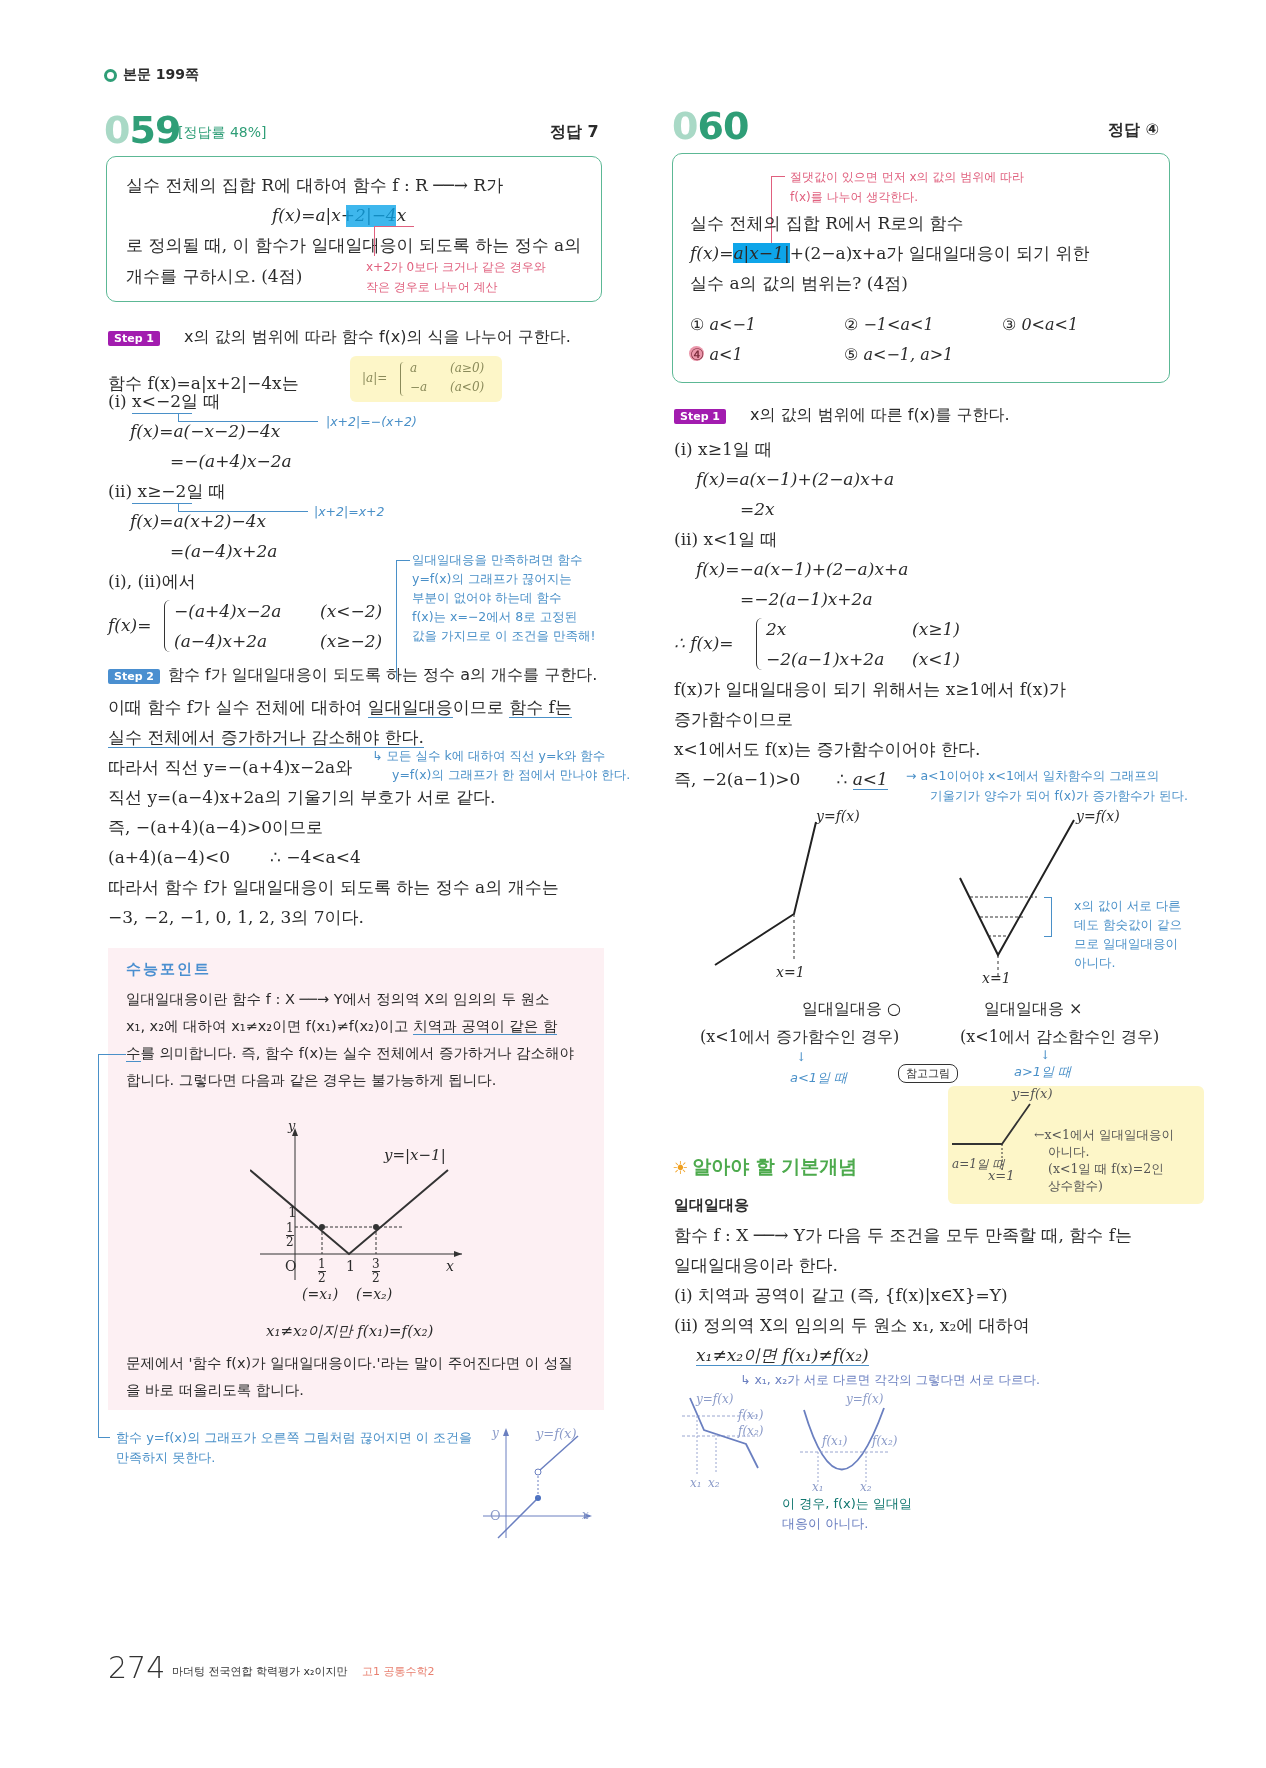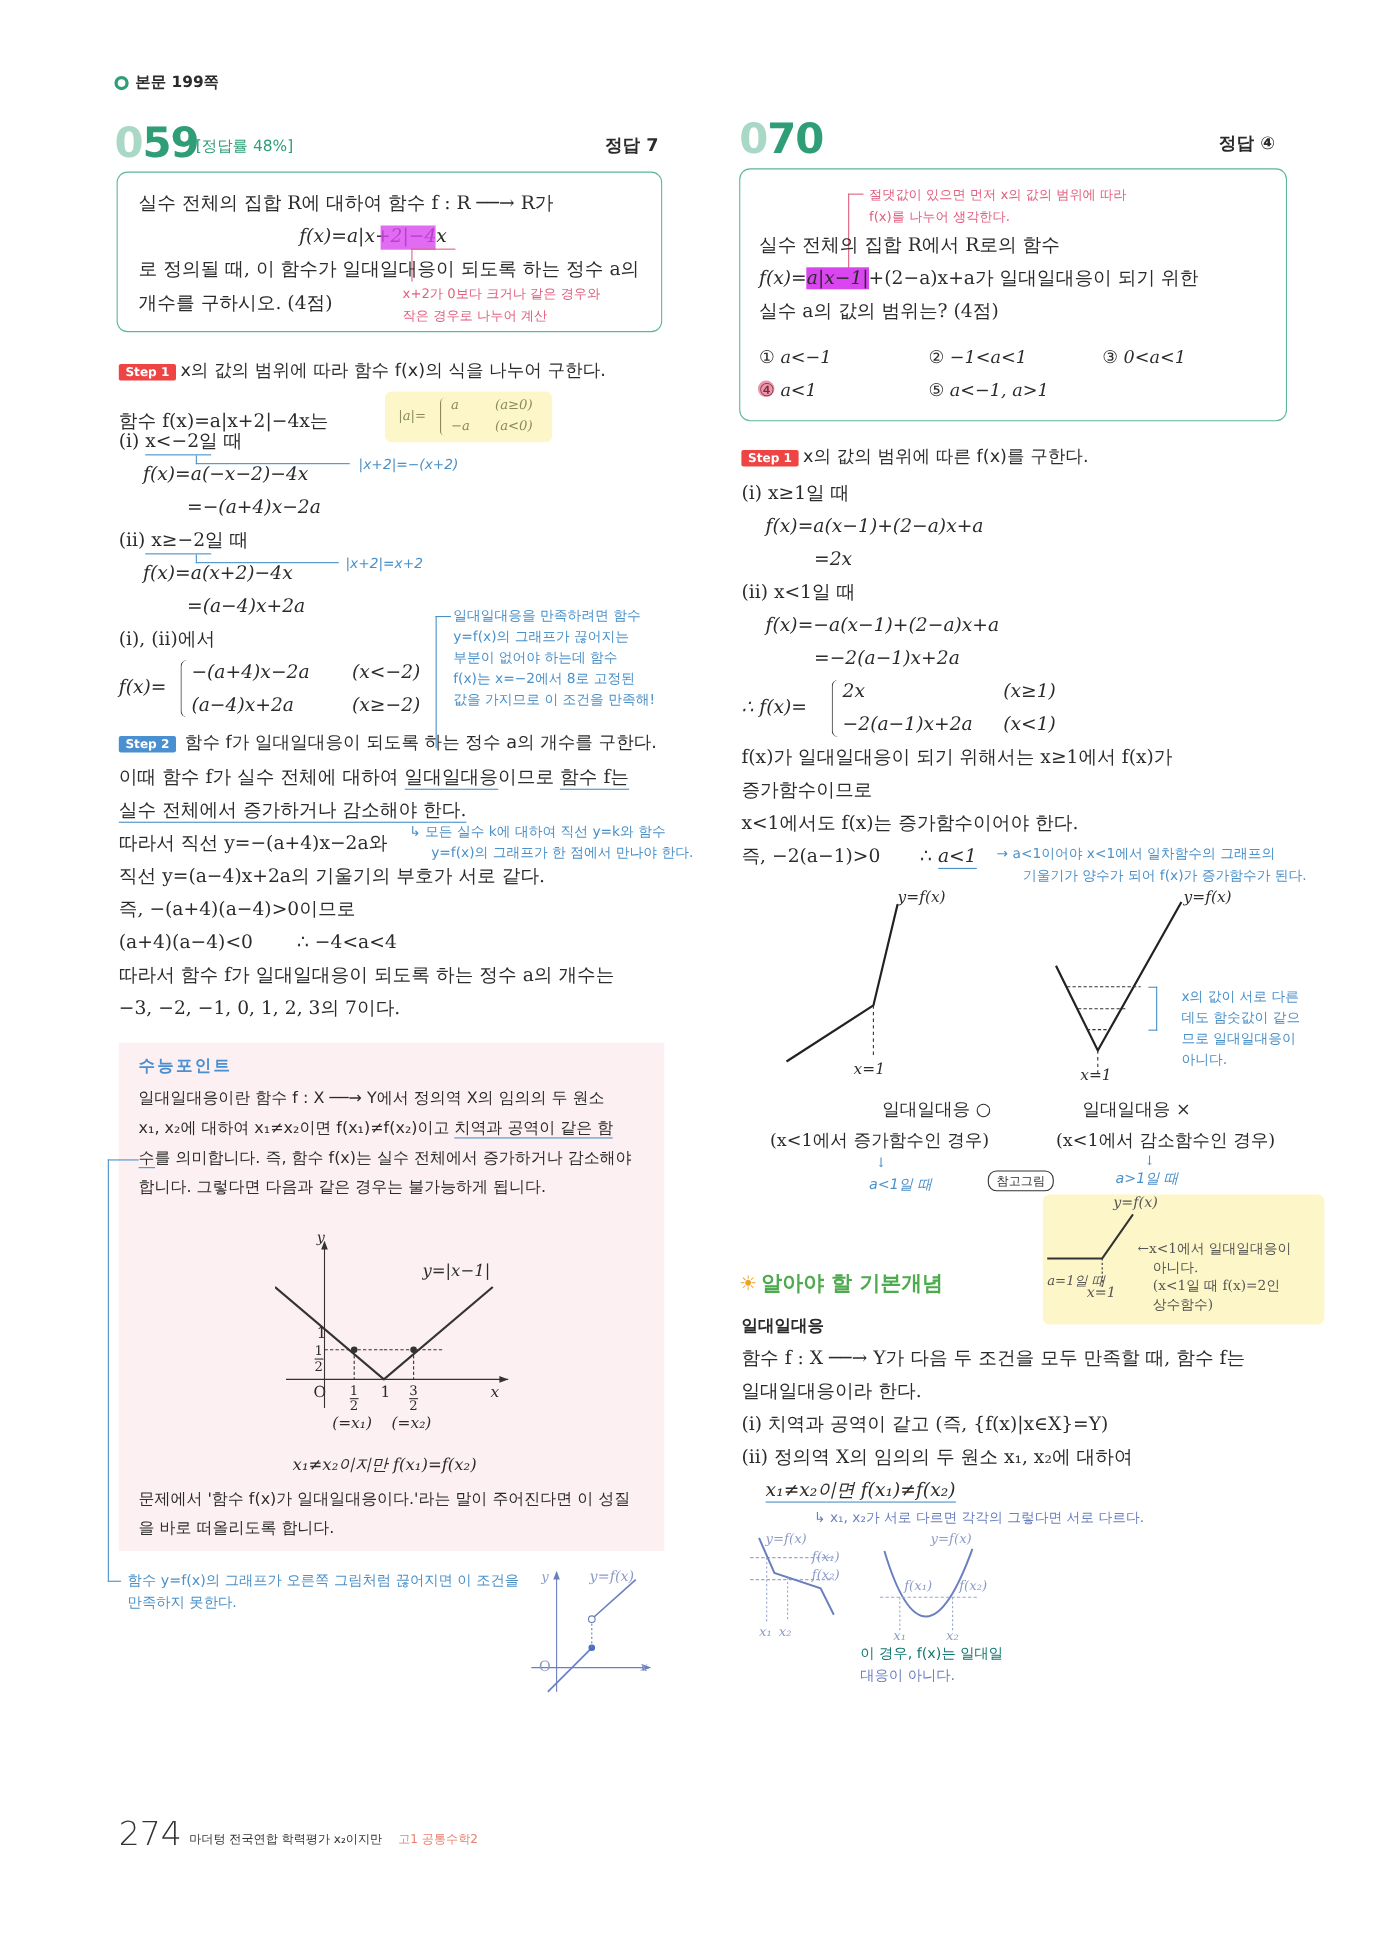--- a/index.html
+++ b/index.html
@@ -5,29 +5,29 @@
   * { box-sizing: border-box; margin: 0; padding: 0; }
   html, body { width: 1266px; height: 1768px; background: #fff; }
   body { position: relative; font-family: "DejaVu Serif", serif; color: #2b2b2b; overflow: hidden; }
   .sans { font-family: "DejaVu Sans", sans-serif; }
   .abs { position: absolute; }
   .txt { font-size: 17px; line-height: 30px; white-space: nowrap; }
   .math { font-style: italic; }
   .green { color: #2f9e77; }
   .pink-note { font-family: "DejaVu Sans", sans-serif; color: #e0607e; font-size: 12px; line-height: 18px; white-space: nowrap; }
   .blue-note { font-family: "DejaVu Sans", sans-serif; color: #4a90c8; font-size: 12.5px; line-height: 19px; white-space: nowrap; }
-  .step1 { background: #ef4444; color: #fff; font-family: "DejaVu Sans", sans-serif; font-size: 11px; font-weight: bold; padding: 1px 6px; border-radius: 2px; margin-right: 4px; }
+  .step1 { background: #a21caf; color: #fff; font-family: "DejaVu Sans", sans-serif; font-size: 11px; font-weight: bold; padding: 1px 6px; border-radius: 2px; margin-right: 24px; }
   .step2 { background: #4a8fd0; color: #fff; font-family: "DejaVu Sans", sans-serif; font-size: 11px; font-weight: bold; padding: 1px 6px; border-radius: 2px; margin-right: 8px; }
   .qbox { border: 1.5px solid #5cb895; border-radius: 10px; }
   .num-big { font-family: "DejaVu Sans", sans-serif; font-size: 38px; font-weight: bold; letter-spacing: -1px; }
   .num-big .lt { color: #a9d9c6; }
   .num-big .dk { color: #2f9e77; }
   .answer { font-family: "DejaVu Sans", sans-serif; font-weight: bold; font-size: 16px; }
   .ul-blue { border-bottom: 1.5px solid #4a90c8; }
-  .hl-pink { background: #d946ef; }
+  .hl-pink { background: #0ea5e9; }
   .yellow-box { background: #fdf6c8; border-radius: 6px; }
   .pink-panel { background: #fdf0f3; }
   .suneung-title { font-family: "DejaVu Sans", sans-serif; color: #4a8fd0; font-weight: bold; font-size: 15px; letter-spacing: 2px; }
   .panel-text { font-family: "DejaVu Sans", sans-serif; font-size: 14.5px; line-height: 27px; white-space: nowrap; }
   .concept-title { font-family: "DejaVu Sans", sans-serif; color: #4daa4d; font-weight: bold; font-size: 19px; }
 </style>
 </head>
 <body>
 
 <div class="abs sans" style="left:104px;top:66px;font-size:14px;font-weight:bold;display:flex;align-items:center;gap:6px;">
@@ -176,21 +176,21 @@
   <line x1="60" y1="78" x2="60" y2="52" stroke="#6a7fc0" stroke-dasharray="2,2"></line>
   <circle cx="60" cy="52" r="3" fill="#fff" stroke="#6a7fc0"></circle>
   <line x1="62" y1="50" x2="100" y2="16" stroke="#6a7fc0" stroke-width="1.5"></line>
 </svg>
 <div class="abs math" style="left:536px;top:1426px;font-size:13px;color:#8a9ac8;">y=f(x)</div>
 <div class="abs math" style="left:492px;top:1426px;font-size:12px;color:#8a9ac8;">y</div>
 <div class="abs" style="left:490px;top:1508px;font-size:13px;color:#8a9ac8;">O</div>
 <div class="abs math" style="left:582px;top:1508px;font-size:12px;color:#8a9ac8;">x</div>
 
 <div class="abs num-big" style="left:672px;top:104px;">
-  <span class="lt">0</span><span class="dk">70</span>
+  <span class="lt">0</span><span class="dk">60</span>
 </div>
 <div class="abs answer" style="left:1108px;top:120px;">정답 ④</div>
 
 <div class="abs qbox" style="left:672px;top:153px;width:498px;height:230px;"></div>
 <div class="abs" style="left:771px;top:176px;width:14px;height:84px;border-left:1px solid #e0607e;border-top:1px solid #e0607e;"></div>
 <div class="abs pink-note" style="left:790px;top:168px;">절댓값이 있으면 먼저 x의 값의 범위에 따라</div>
 <div class="abs pink-note" style="left:790px;top:188px;">f(x)를 나누어 생각한다.</div>
 <div class="abs txt" style="left:690px;top:208px;">실수 전체의 집합 R에서 R로의 함수</div>
 <div class="abs txt" style="left:690px;top:238px;">
   <span class="math">f(x)=</span><span class="math hl-pink">a|x−1|</span><span>+(2−a)x+a가 일대일대응이 되기 위한</span>

